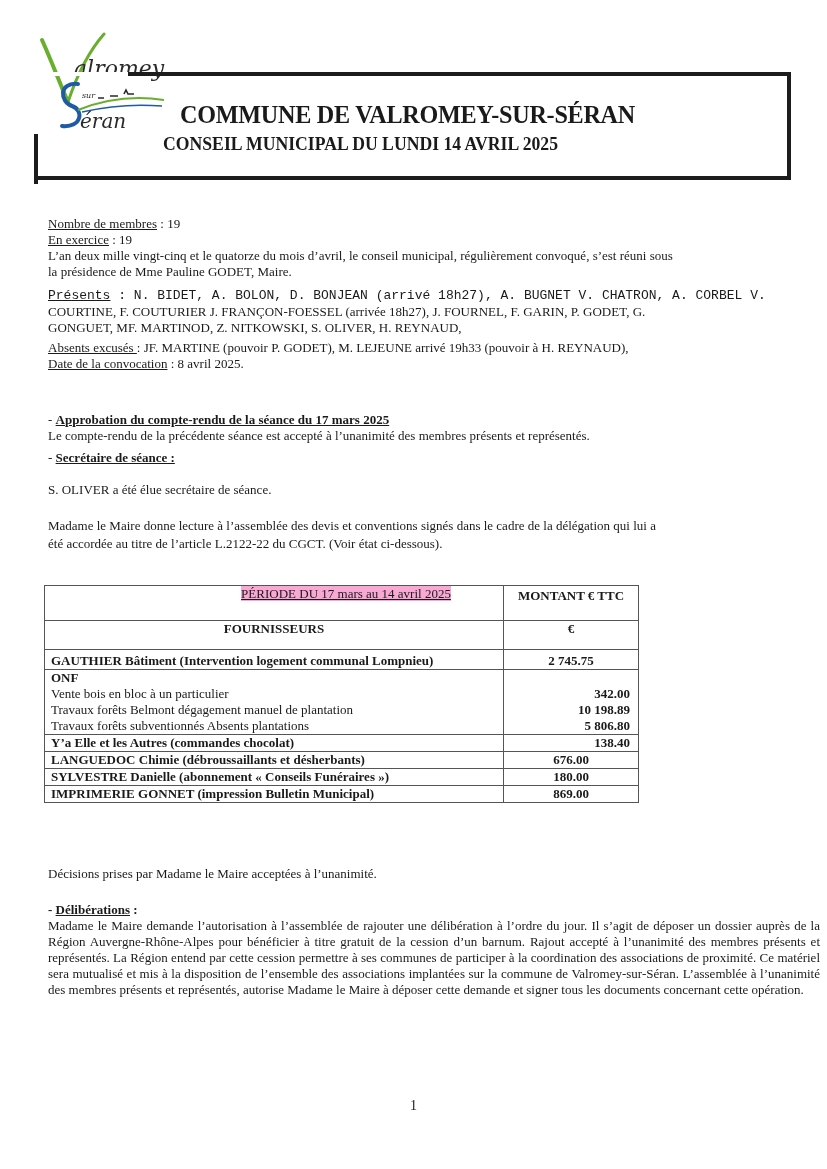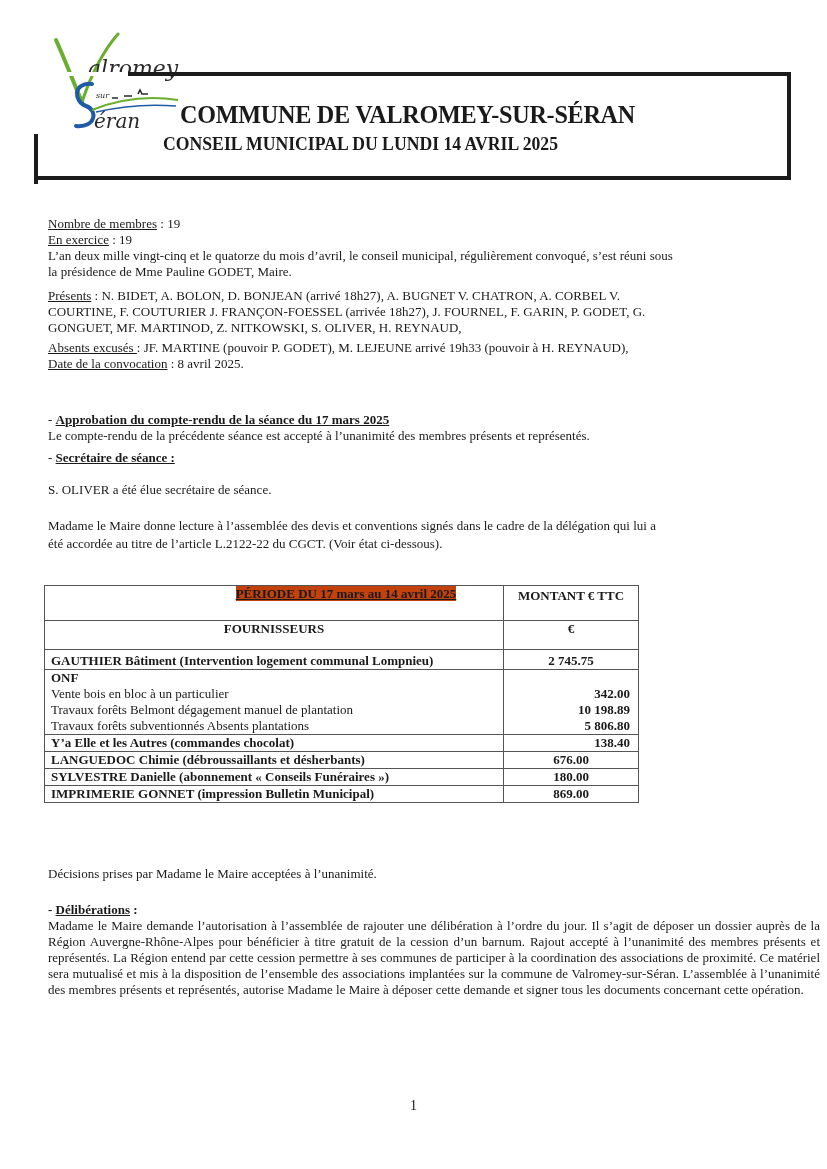--- a/index.html
+++ b/index.html
@@ -1,21 +1,21 @@
 <!DOCTYPE html>
 <html><head>
   <meta charset="utf-8">
   <style>
     html, body { margin: 0; padding: 0; background: #ffffff; }
     body {
       width: 827px; height: 1169px; position: relative; overflow: hidden;
       font-family: "Liberation Serif", "DejaVu Serif", serif;
       color: #1a1a1a;
     }
-    .logo { position: absolute; left: 52px; top: 32px; width: 128px; height: 104px; }
+    .logo { position: absolute; left: 38px; top: 32px; width: 128px; height: 104px; }
     .header-frame {
       position: absolute; left: 36px; top: 72px; width: 755px; height: 108px;
       border-top: 4px solid #1c1c1c; border-right: 4px solid #1c1c1c; border-bottom: 4px solid #1c1c1c;
       box-sizing: border-box;
     }
     .header-frame .left-stub {
       position: absolute; left: -2px; top: 58px; width: 4px; height: 50px; background: #1c1c1c;
     }
     .header-frame .top-gap {
       position: absolute; left: -4px; top: -4px; width: 96px; height: 4px; background: #fff;
@@ -38,21 +38,21 @@
 
     table.fournisseurs {
       position: absolute; left: 44px; top: 585px; width: 595px;
       border-collapse: collapse; font-size: 13px; line-height: 16px;
     }
     table.fournisseurs td {
       border: 1px solid #555; padding: 0 6px; vertical-align: top;
     }
     table.fournisseurs td.amt { width: 120px; text-align: center; font-weight: bold; }
     table.fournisseurs td.amt-right { text-align: right; padding-right: 8px; }
-    .hl { background: #c2410c; font-weight: bold; text-decoration: underline; text-align: center; }
+    .hl { background: #f9a8d4; font-weight: normal; text-decoration: underline; text-align: center; }
     .sub-line { font-weight: normal; }
     .page-num { position: absolute; left: 410px; top: 1098px; font-size: 14px; }
   </style>
 </head>
 <body>
 
 <div class="logo">
   <svg width="128" height="104" viewBox="0 0 128 104">
     <path d="M4 8 C 14 30, 22 52, 30 70" stroke="#6aae2e" stroke-width="4" fill="none" stroke-linecap="round"></path>
     <path d="M30 70 C 40 40, 52 18, 66 2" stroke="#6aae2e" stroke-width="3" fill="none" stroke-linecap="round"></path>
@@ -76,21 +76,21 @@
 <div class="content">
 
   <div class="line" style="top:216px;">
     <span class="ul">Nombre de membres</span><span> : 19</span>
   </div>
   <div class="line" style="top:232px;">
     <span class="ul">En exercice</span><span> : 19</span>
   </div>
   <div class="line" style="top:248px;">L’an deux mille vingt-cinq et le quatorze du mois d’avril, le conseil municipal, régulièrement convoqué, s’est réuni sous</div>
   <div class="line" style="top:264px;">la présidence de Mme Pauline GODET, Maire.</div>
-  <div class="line" style="top:288px;">
+  <div class="line" style="top:288px;font-family:Liberation Mono, monospace;">
     <span class="ul">Présents</span><span> : N. BIDET, A. BOLON, D. BONJEAN (arrivé 18h27), A. BUGNET V. CHATRON, A. CORBEL V.</span>
   </div>
   <div class="line" style="top:304px;">COURTINE, F. COUTURIER J. FRANÇON-FOESSEL (arrivée 18h27), J. FOURNEL, F. GARIN, P. GODET, G.</div>
   <div class="line" style="top:320px;text-align:center;">GONGUET, MF. MARTINOD, Z. NITKOWSKI, S. OLIVER, H. REYNAUD,</div>
   <div class="line" style="top:340px;">
     <span class="ul">Absents excusés </span><span>: JF. MARTINE (pouvoir P. GODET), M. LEJEUNE arrivé 19h33 (pouvoir à H. REYNAUD),</span>
   </div>
   <div class="line" style="top:356px;">
     <span class="ul">Date de la convocation</span><span> : 8 avril 2025.</span>
   </div>

